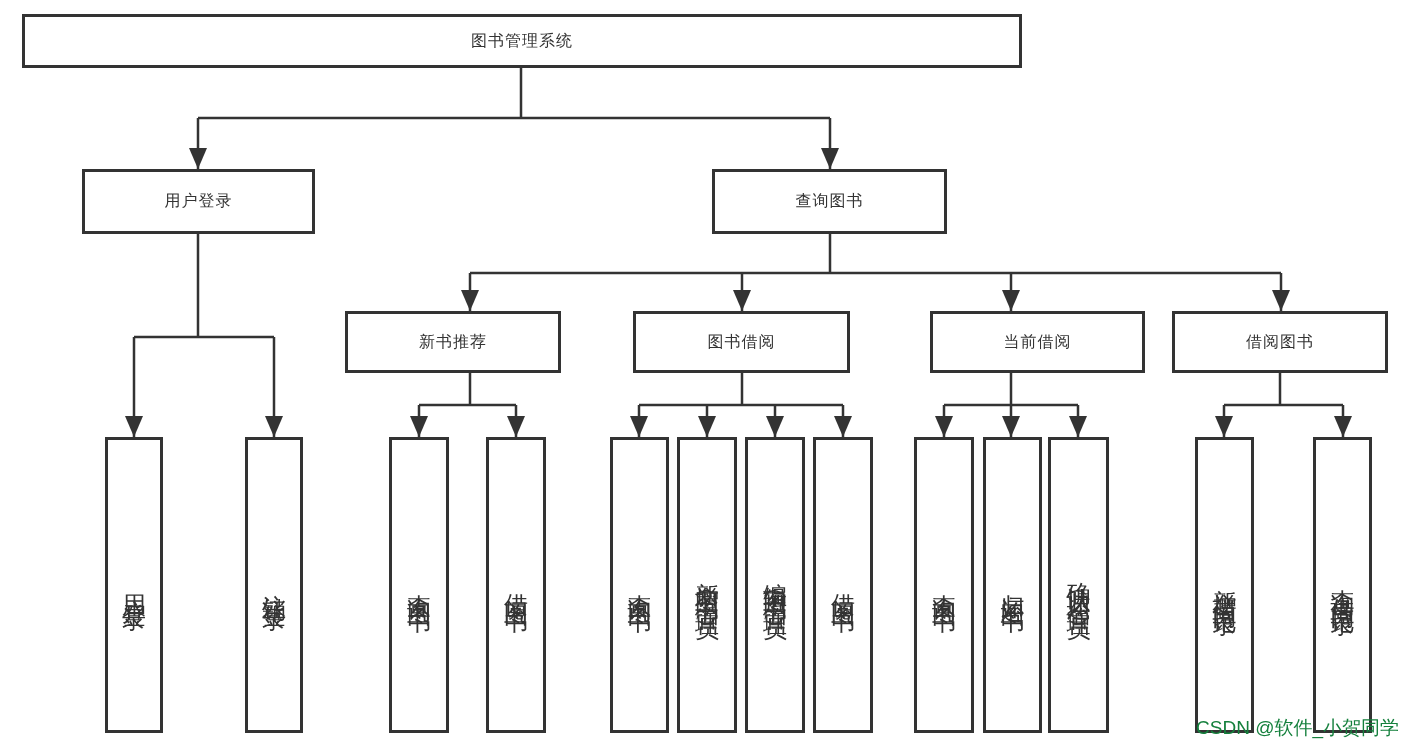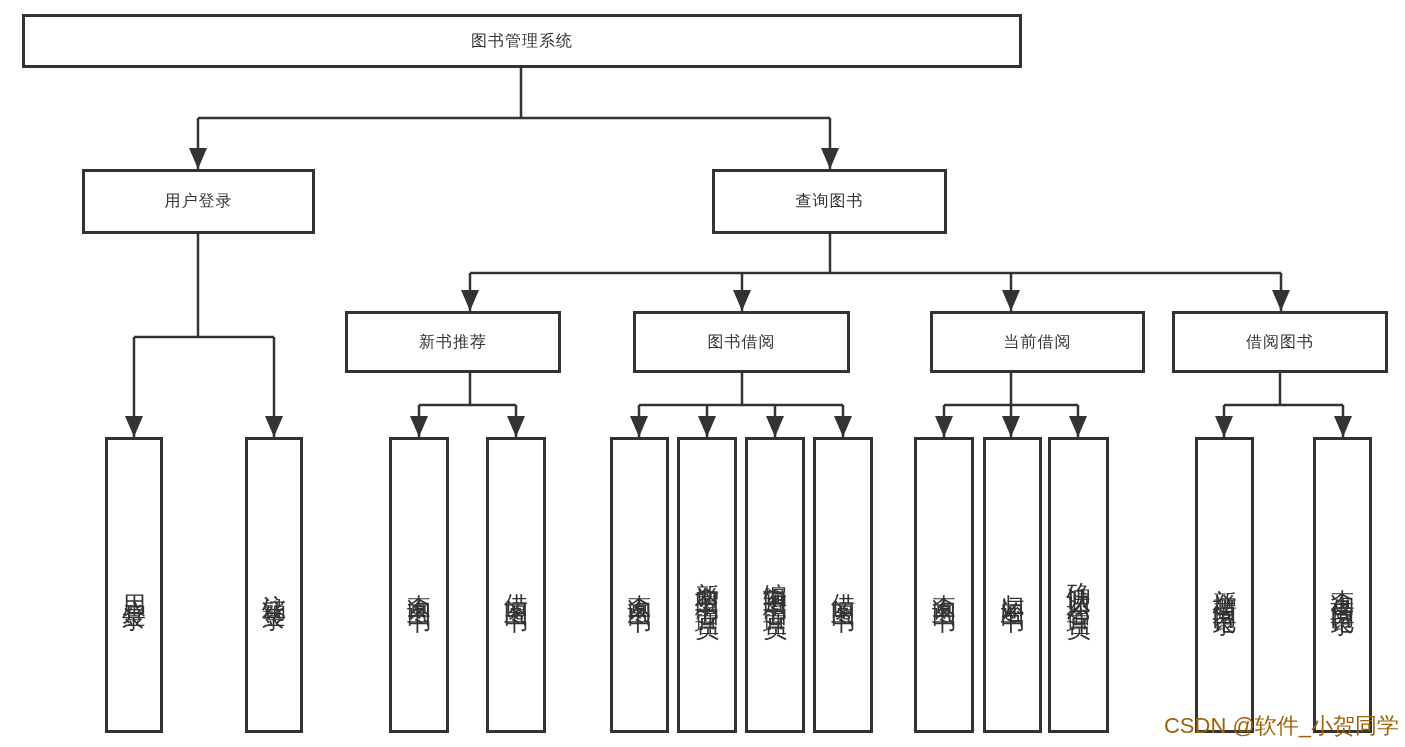--- a/index.html
+++ b/index.html
@@ -32,22 +32,22 @@
     text-orientation:mixed;
     font-size:24px;
     letter-spacing:5px;
     line-height:1;
     color:#333333;
     white-space:nowrap;
   }
   .watermark{
     position:absolute;
     right:6px;bottom:6px;
-    font-size:22px;
-    color:#a16207;
+    font-size:19px;
+    color:#15803d;
     z-index:2;
     white-space:nowrap;
   }
 </style>
 </head>
 <body>
 
 <div class="canvas">
 
   <svg class="connector-layer" width="1405" height="747" viewBox="0 0 1405 747" xmlns="http://www.w3.org/2000/svg">

